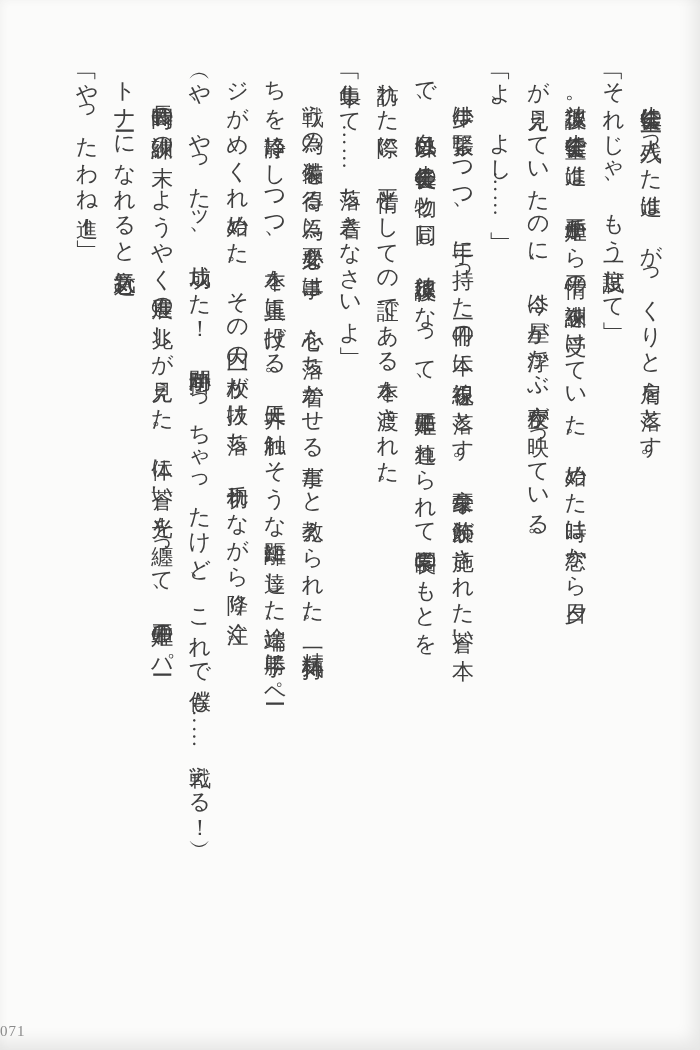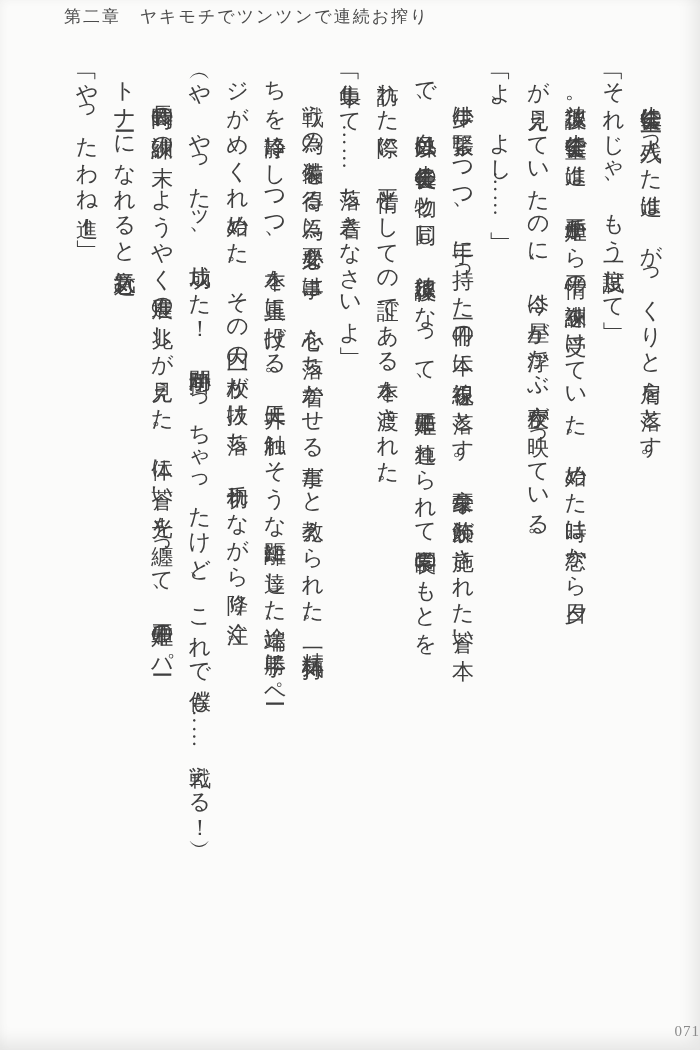--- a/index.html
+++ b/index.html
@@ -50,34 +50,31 @@
     height: 936px;
   }
   .col.indent {
     text-indent: 1em;
   }
   .page-number {
     position: absolute;
     bottom: 10px;
     left: 0;
     width: 700px;
-    text-align: right;
+    text-align: left;
     font-size: 15px;
     color: #8a8a8a;
     letter-spacing: 1px;
   }
 </style>
 </head>
 <body>
 
 <div class="page">
 
-  <div class="header">
-    <span>第二章</span><span class="gap"></span><span>ヤキモチでツンツンで連続お搾り</span>
-  </div>
 
   <div class="text-area" id="text-area">
       <div class="col indent">生徒会室に一人残った進は、がっくりと肩を落とす。</div>
       <div class="col">「それじゃ、もう一度試して」</div>
       <div class="col indent">放課後。生徒会室で進は、千亜姫から平情の訓練を受けていた。始めた時は窓から夕日</div>
       <div class="col">が見えていたのに、今は星が浮かぶ夜空が映っている。</div>
       <div class="col">「よ、よし……」</div>
       <div class="col indent">少年は緊張しつつ、手に持った一冊の本に視線を落とす。豪華な装飾が施された蒼い本</div>
       <div class="col">で、色以外は生徒会長の物と同じ。放課後になって、千亜姫に連れられて学園長のもとを</div>
       <div class="col">訪れた際に、平情としての証である本を渡された。</div>

